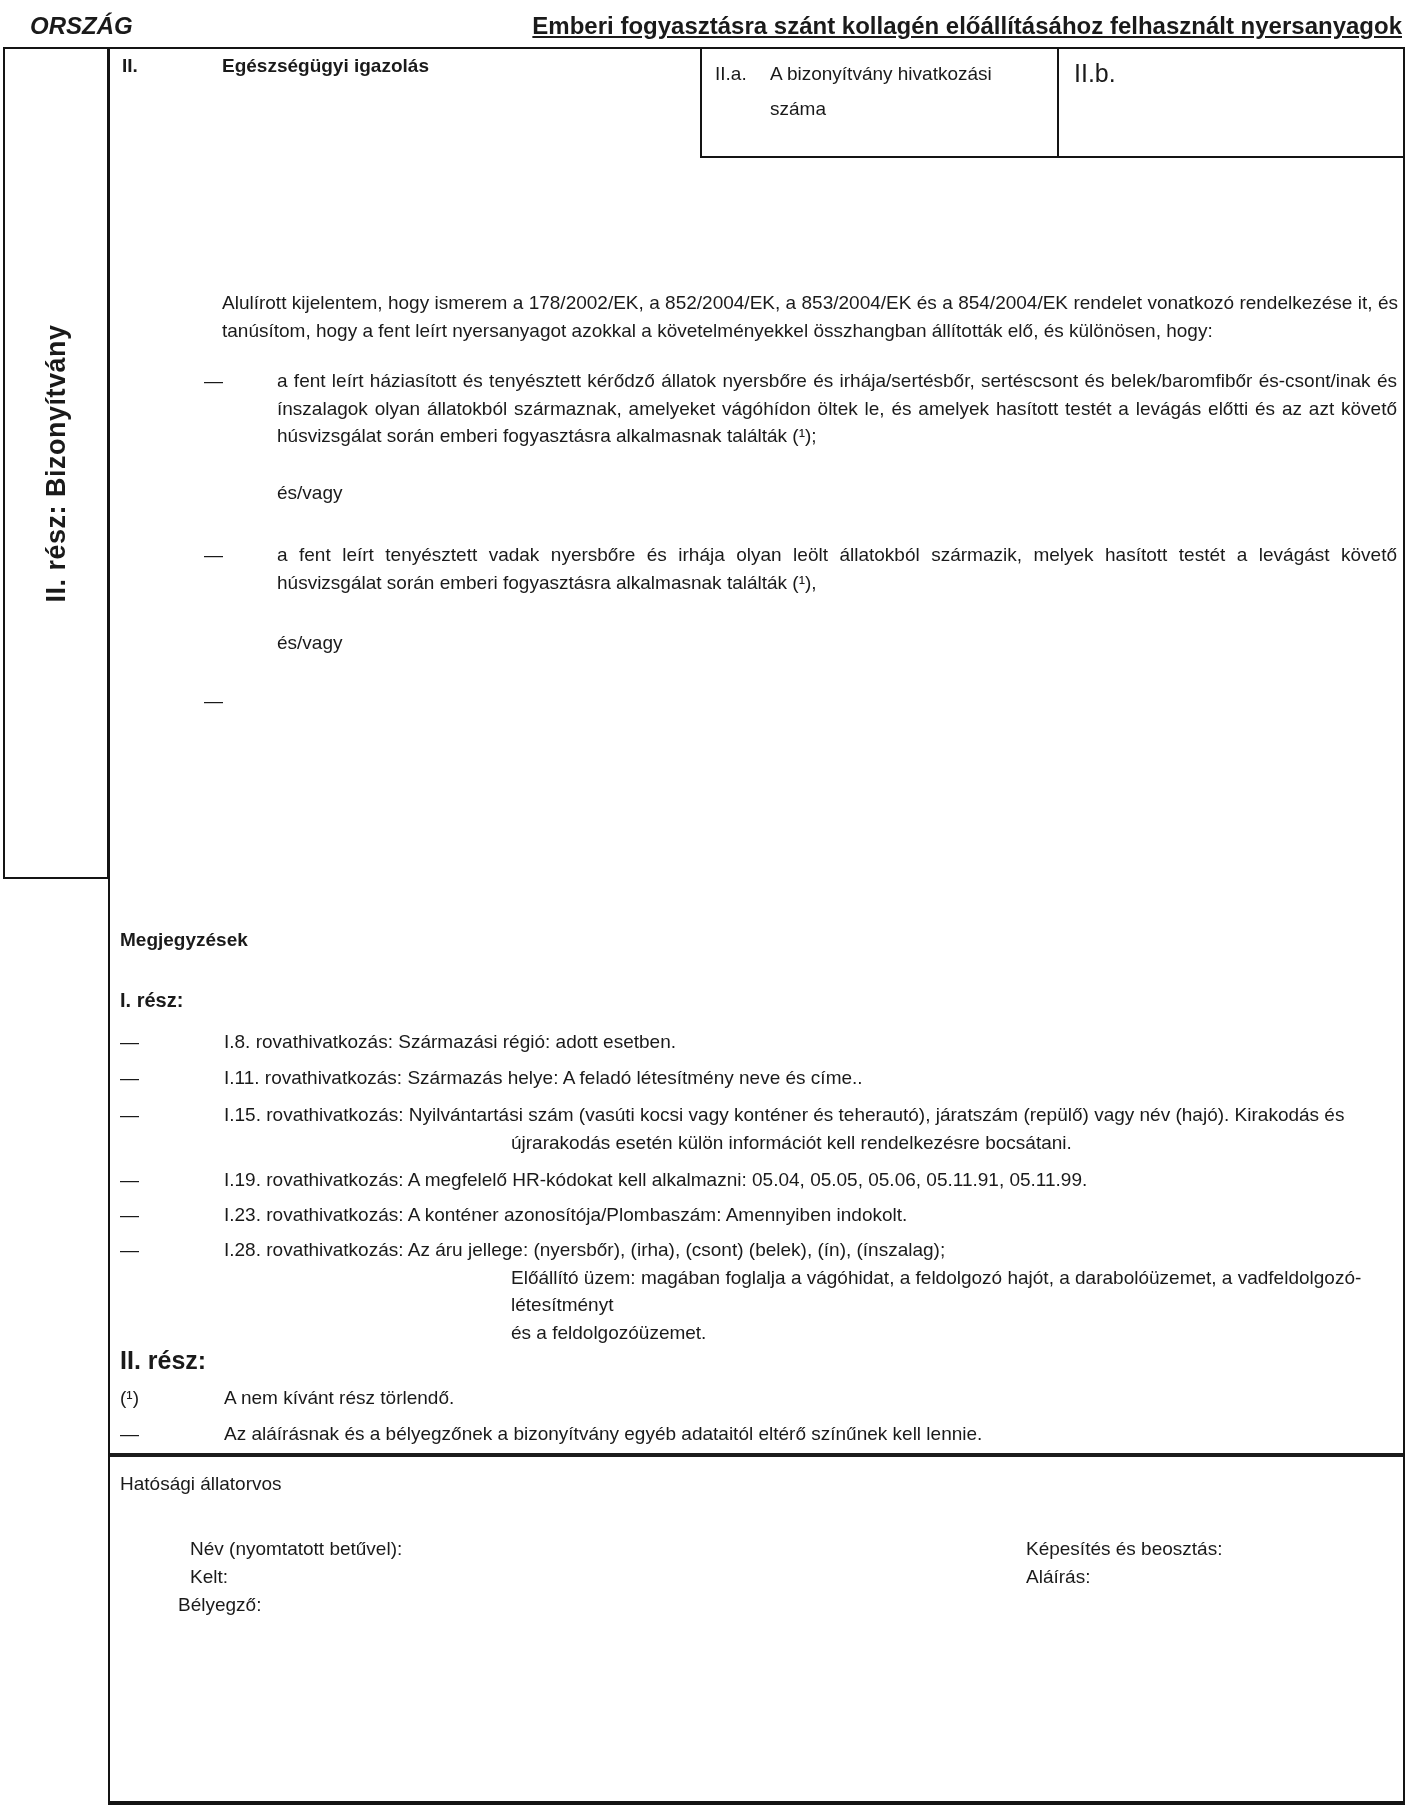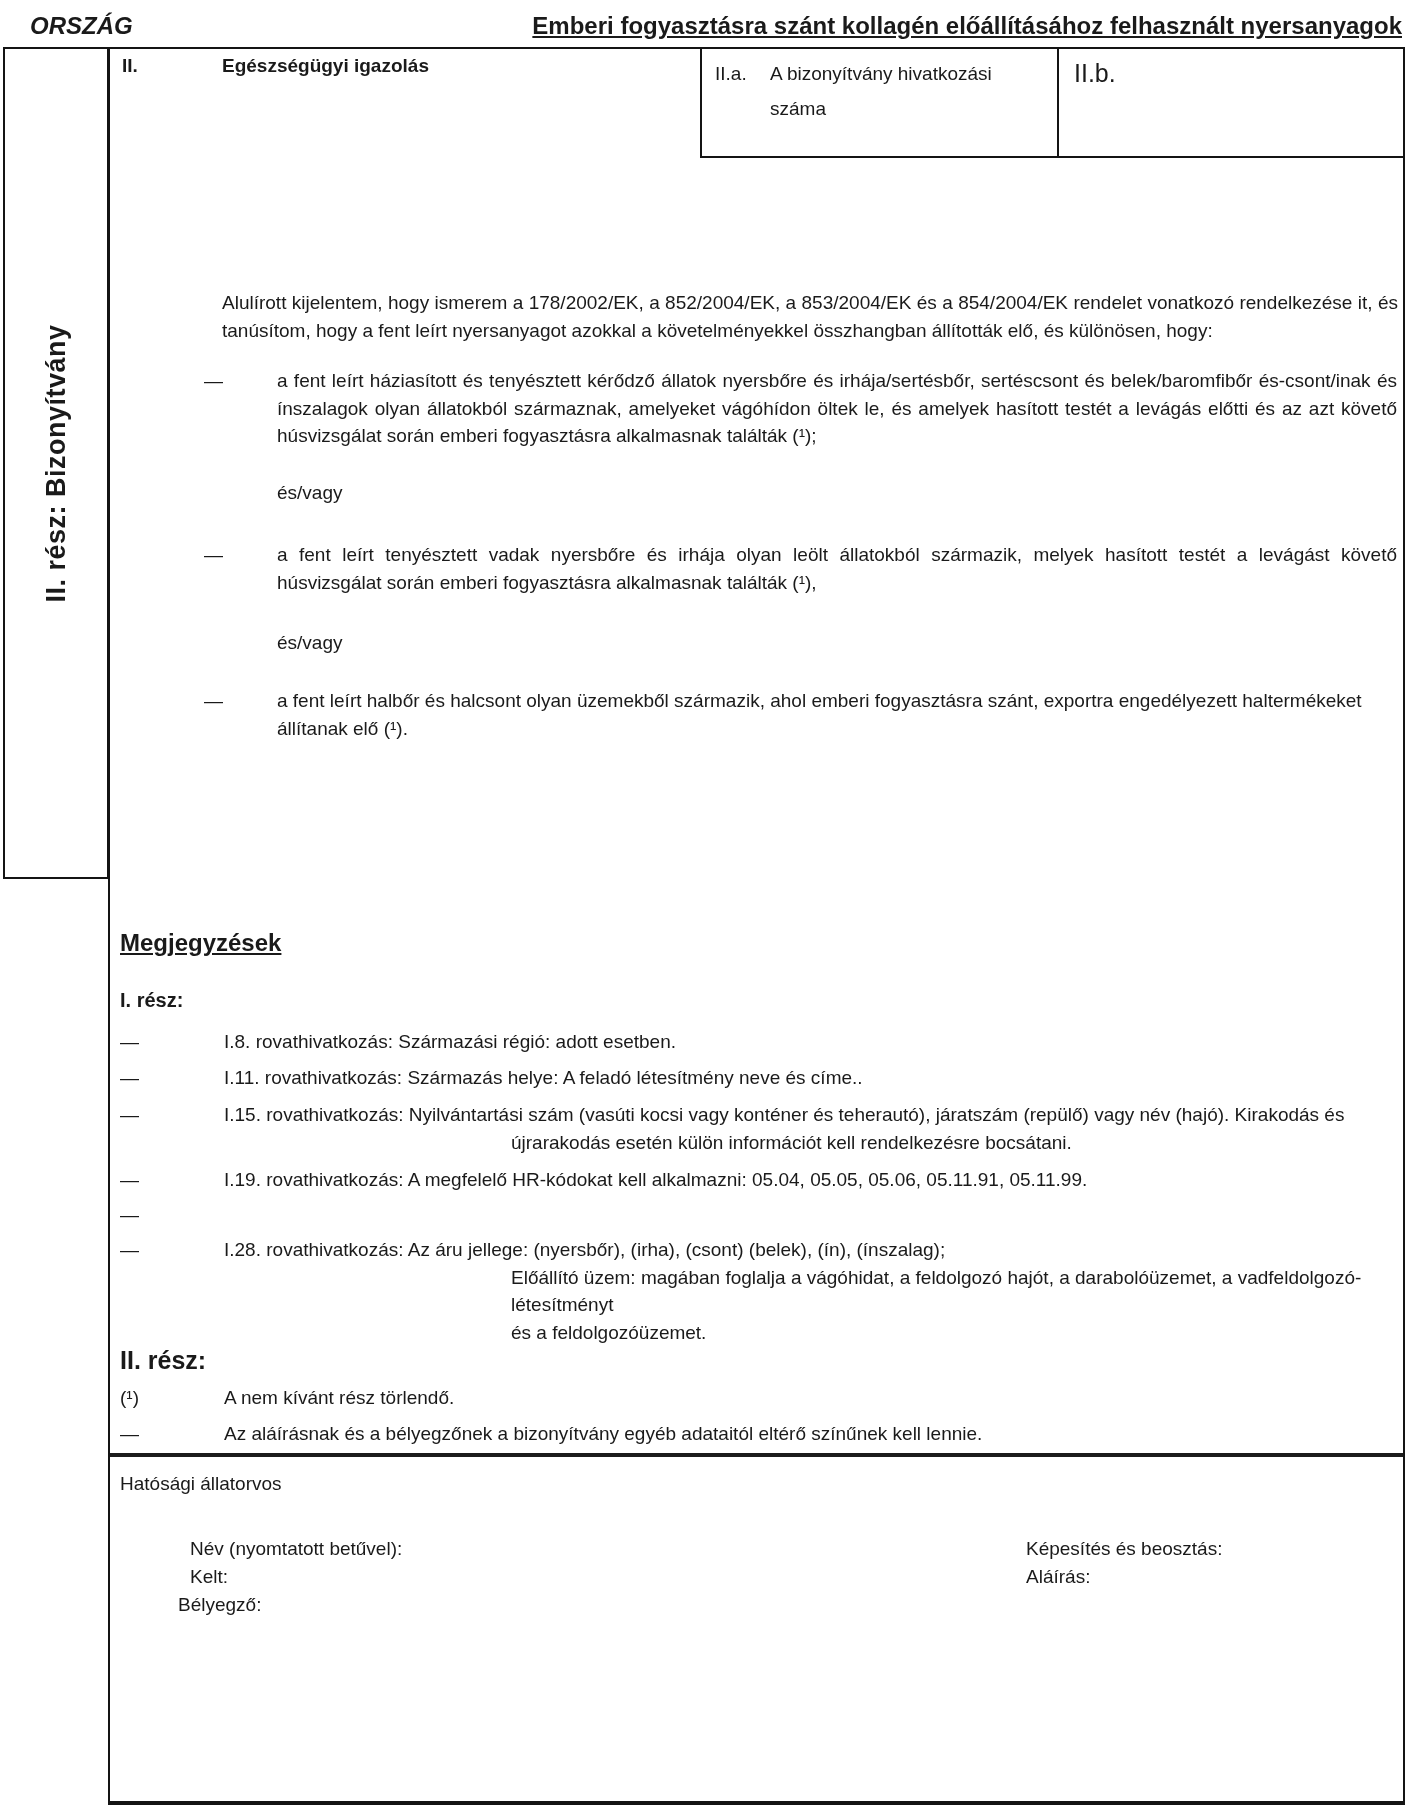--- a/index.html
+++ b/index.html
@@ -77,23 +77,22 @@
   <div class="abs fs just" style="left:277px; top:367px; width:1120px;">a fent leírt háziasított és tenyésztett kérődző állatok nyersbőre és irhája/sertésbőr, sertéscsont és belek/baromfibőr és-csont/inak és ínszalagok olyan állatokból származnak, amelyeket vágóhídon öltek le, és amelyek hasított testét a levágás előtti és az azt követő húsvizsgálat során emberi fogyasztásra alkalmasnak találták (¹);</div>
 
   <div class="abs fs" style="left:277px; top:479px;">és/vagy</div>
 
   <span class="abs marker" style="left:204px; top:541px;">—</span>
   <div class="abs fs just" style="left:277px; top:541px; width:1120px;">a fent leírt tenyésztett vadak nyersbőre és irhája olyan leölt állatokból származik, melyek hasított testét a levágást követő húsvizsgálat során emberi fogyasztásra alkalmasnak találták (¹),</div>
 
   <div class="abs fs" style="left:277px; top:629px;">és/vagy</div>
 
   <span class="abs marker" style="left:204px; top:687px;">—</span>
-  <div class="abs fs" style="left:277px; top:687px; width:1120px;">a fent leírt halbőr és halcsont olyan üzemekből származik, ahol emberi fogyasztásra szánt, exportra engedélyezett haltermékeket állítanak elő (¹).</div>
 
-  <div class="abs b" style="left:120px; top:929px; font-size:24px;text-decoration:underline;">Megjegyzések</div>
+  <div class="abs b" style="left:120px; top:929px; font-size:19px;">Megjegyzések</div>
   <div class="abs b" style="left:120px; top:989px; font-size:20px;">I. rész:</div>
 
   <span class="abs marker" style="left:120px; top:1028px;">—</span>
   <div class="abs fs" style="left:224px; top:1028px; width:1180px;">
     <div>I.8. rovathivatkozás: Származási régió: adott esetben.</div>
   </div>
 
   <span class="abs marker" style="left:120px; top:1064px;">—</span>
   <div class="abs fs" style="left:224px; top:1064px; width:1180px;">
     <div>I.11. rovathivatkozás: Származás helye: A feladó létesítmény neve és címe..</div>
@@ -104,20 +103,23 @@
     <div>I.15. rovathivatkozás: Nyilvántartási szám (vasúti kocsi vagy konténer és teherautó), járatszám (repülő) vagy név (hajó). Kirakodás és</div>
     <div class="cont">újrarakodás esetén külön információt kell rendelkezésre bocsátani.</div>
   </div>
 
   <span class="abs marker" style="left:120px; top:1166px;">—</span>
   <div class="abs fs" style="left:224px; top:1166px; width:1180px;">
     <div>I.19. rovathivatkozás: A megfelelő HR-kódokat kell alkalmazni: 05.04, 05.05, 05.06, 05.11.91, 05.11.99.</div>
   </div>
 
   <span class="abs marker" style="left:120px; top:1201px;">—</span>
+  <div class="abs fs" style="left:224px; top:1201px; width:1180px;">
+    <div>I.23. rovathivatkozás: A konténer azonosítója/Plombaszám: Amennyiben indokolt.</div>
+  </div>
 
   <span class="abs marker" style="left:120px; top:1236px;">—</span>
   <div class="abs fs" style="left:224px; top:1236px; width:1180px;">
     <div>I.28. rovathivatkozás: Az áru jellege: (nyersbőr), (irha), (csont) (belek), (ín), (ínszalag);</div>
     <div class="cont">Előállító üzem: magában foglalja a vágóhidat, a feldolgozó hajót, a darabolóüzemet, a vadfeldolgozó-létesítményt</div>
     <div class="cont">és a feldolgozóüzemet.</div>
   </div>
 
   <div class="abs b" style="left:120px; top:1346px; font-size:25px;">II. rész:</div>
 

